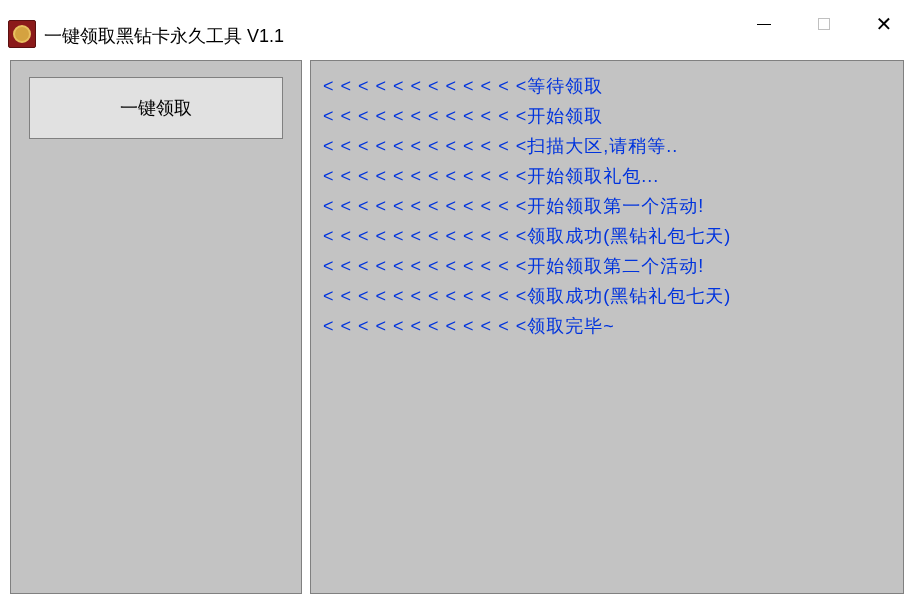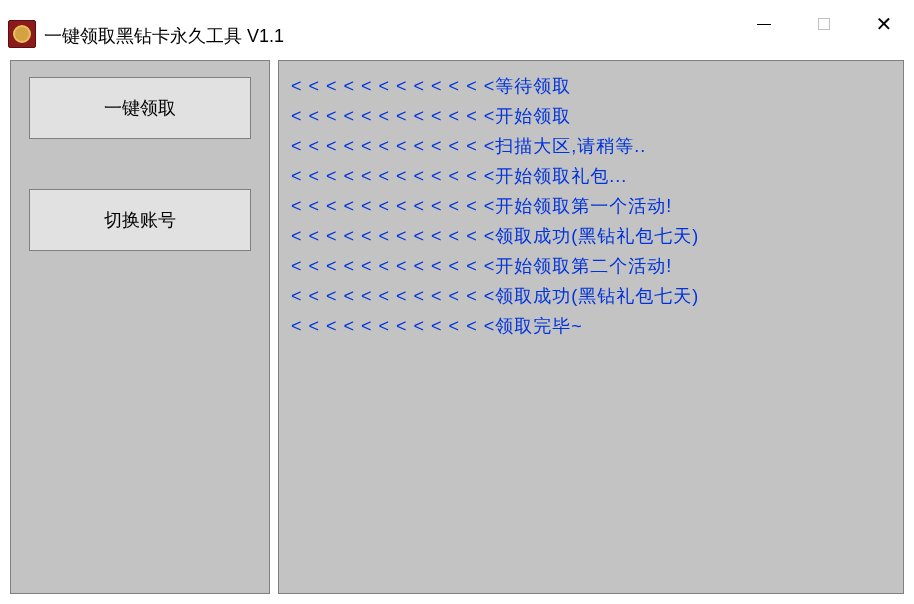--- a/index.html
+++ b/index.html
@@ -76,21 +76,21 @@
       line-height: 1;
       font-weight: 300;
     }
     .content {
       display: flex;
       padding: 12px 10px 10px 10px;
       gap: 8px;
       height: calc(100% - 48px);
     }
     .left-panel {
-      width: 260px;
+      width: 292px;
       border: 1px solid #808080;
       background: #c3c3c3;
       padding: 16px 18px;
     }
     .action-btn {
       width: 100%;
       height: 62px;
       background: #e1e1e1;
       border: 1px solid #808080;
       font-size: 18px;
@@ -135,21 +135,20 @@
     </div>
     <div class="window-btn">
       <span class="close-x">✕</span>
     </div>
   </div>
 </div>
 
 <div class="content">
   <div class="left-panel">
     <button class="action-btn">一键领取</button>
-    <button class="action-btn">切换账号</button>
   </div>
   <div class="right-panel" id="log-container">
       <div class="log-line">&lt; &lt; &lt; &lt; &lt; &lt; &lt; &lt; &lt; &lt; &lt; &lt;等待领取</div>
       <div class="log-line">&lt; &lt; &lt; &lt; &lt; &lt; &lt; &lt; &lt; &lt; &lt; &lt;开始领取</div>
       <div class="log-line">&lt; &lt; &lt; &lt; &lt; &lt; &lt; &lt; &lt; &lt; &lt; &lt;扫描大区,请稍等..</div>
       <div class="log-line">&lt; &lt; &lt; &lt; &lt; &lt; &lt; &lt; &lt; &lt; &lt; &lt;开始领取礼包...</div>
       <div class="log-line">&lt; &lt; &lt; &lt; &lt; &lt; &lt; &lt; &lt; &lt; &lt; &lt;开始领取第一个活动!</div>
       <div class="log-line">&lt; &lt; &lt; &lt; &lt; &lt; &lt; &lt; &lt; &lt; &lt; &lt;领取成功(黑钻礼包七天)</div>
       <div class="log-line">&lt; &lt; &lt; &lt; &lt; &lt; &lt; &lt; &lt; &lt; &lt; &lt;开始领取第二个活动!</div>
       <div class="log-line">&lt; &lt; &lt; &lt; &lt; &lt; &lt; &lt; &lt; &lt; &lt; &lt;领取成功(黑钻礼包七天)</div>

